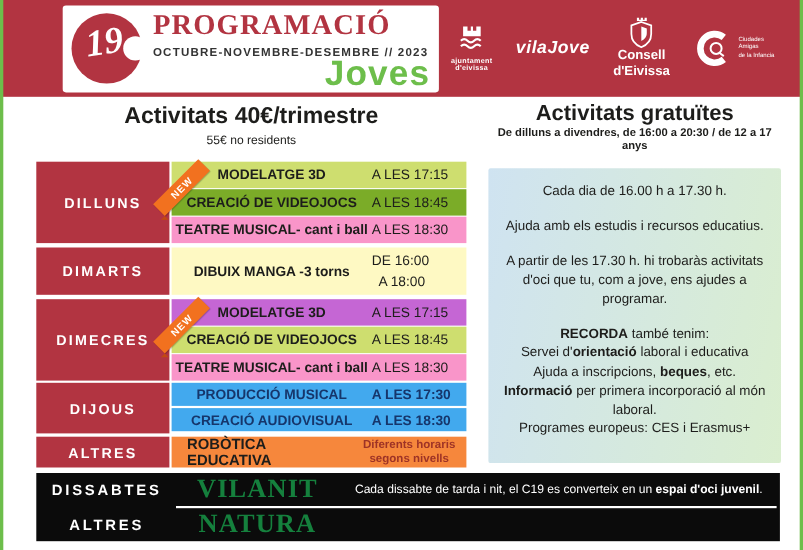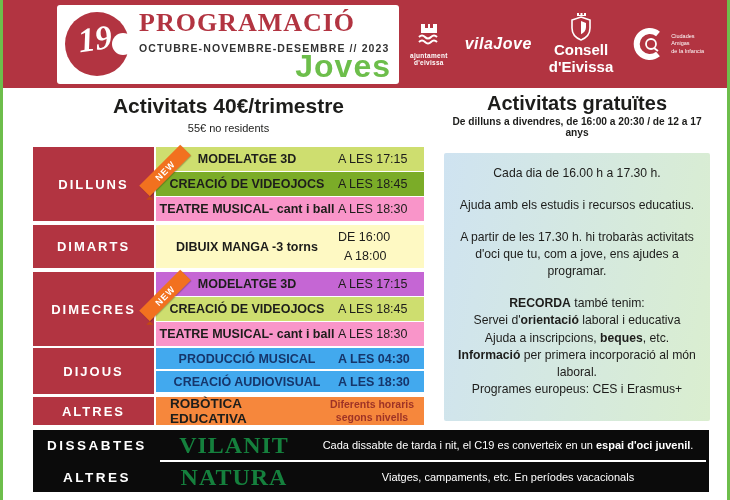--- a/index.html
+++ b/index.html
@@ -14,21 +14,21 @@
   .c19-disc{position:absolute;left:8px;top:7px;width:64px;height:64px;background:#b23441;border-radius:50%;}
   .c19-notch{position:absolute;right:-5px;top:21px;width:22px;height:22px;background:#ffffff;border-radius:50%;}
   .c19-num{position:absolute;left:0;top:8px;width:60px;text-align:center;font-family:"Liberation Serif",serif;font-style:italic;font-weight:bold;font-size:34px;color:#ffffff;transform:rotate(-8deg);}
   .hc-text{position:absolute;left:82px;top:4px;width:254px;}
   .hc-title{font-family:"Liberation Serif",serif;font-weight:bold;font-size:26px;color:#b23441;letter-spacing:1px;line-height:1.1;}
   .hc-sub{font-size:10.5px;font-weight:bold;color:#333333;letter-spacing:1.1px;margin-top:4px;white-space:nowrap;}
   .hc-badge{font-size:32px;font-weight:bold;color:#6dbe4b;text-align:right;margin-top:-6px;padding-right:2px;letter-spacing:1px;}
   .logos{position:absolute;left:410px;top:0;right:26px;height:88px;display:flex;align-items:center;justify-content:space-between;color:#ffffff;}
   .logo{display:flex;flex-direction:column;align-items:center;line-height:1.15;}
   .logo small{font-size:6.5px;font-weight:bold;letter-spacing:.3px;}
-  .logo .shield-label{font-size:15px;font-weight:bold;text-align:center;}
+  .logo .shield-label{font-size:12px;font-weight:bold;text-align:center;}
   .vilajove-text{font-size:16px;font-weight:bold;font-style:italic;letter-spacing:.5px;}
   .ciudades{display:flex;align-items:center;gap:5px;}
   .ciudades .lbl{font-size:5.5px;line-height:1.3;text-align:left;}
 
   
   .paid-head{position:absolute;left:33px;top:94px;width:391px;text-align:center;}
   .paid-title{font-size:21px;font-weight:bold;color:#1d1d1b;}
   .paid-sub{font-size:11px;color:#1d1d1b;margin-top:4px;}
   .table{position:absolute;left:33px;top:147px;width:391px;}
   .group{display:flex;position:relative;}
@@ -208,21 +208,21 @@
           <span class="act-time">A LES 18:30</span>
         </div>
       </div>
     </div>
 
     <div class="group" style="margin-top:2px;">
       <div class="daycell" style="background-color: rgb(178, 52, 65);">DIJOUS</div>
       <div class="acts">
         <div class="act thurs" style="background-color: rgb(66, 169, 238); color: rgb(22, 54, 107);">
           <span class="act-name">PRODUCCIÓ MUSICAL</span>
-          <span class="act-time">A LES 04:30</span>
+          <span class="act-time">A LES 17:30</span>
         </div>
         <div class="act thurs" style="background-color: rgb(66, 169, 238); color: rgb(22, 54, 107);">
           <span class="act-name">CREACIÓ AUDIOVISUAL</span>
           <span class="act-time">A LES 18:30</span>
         </div>
       </div>
     </div>
 
     <div class="group" style="margin-top:3px;">
       <div class="daycell" style="background-color: rgb(178, 52, 65);">ALTRES</div>
@@ -262,16 +262,15 @@
       <span class="wlabel">DISSABTES</span>
       <span class="wprog">VILANIT</span>
       <span class="wdesc">
         <span>Cada dissabte de tarda i nit, el C19 es converteix en un </span><b>espai d'oci juvenil</b><span>.</span>
       </span>
     </div>
     <div class="wdivider"></div>
     <div class="wrow" style="margin-top:2px;">
       <span class="wlabel">ALTRES</span>
       <span class="wprog">NATURA</span>
-      <span class="wdesc">Viatges, campaments, etc. En períodes vacacionals</span>
     </div>
   </div>
 </div>
 
 </body></html>

